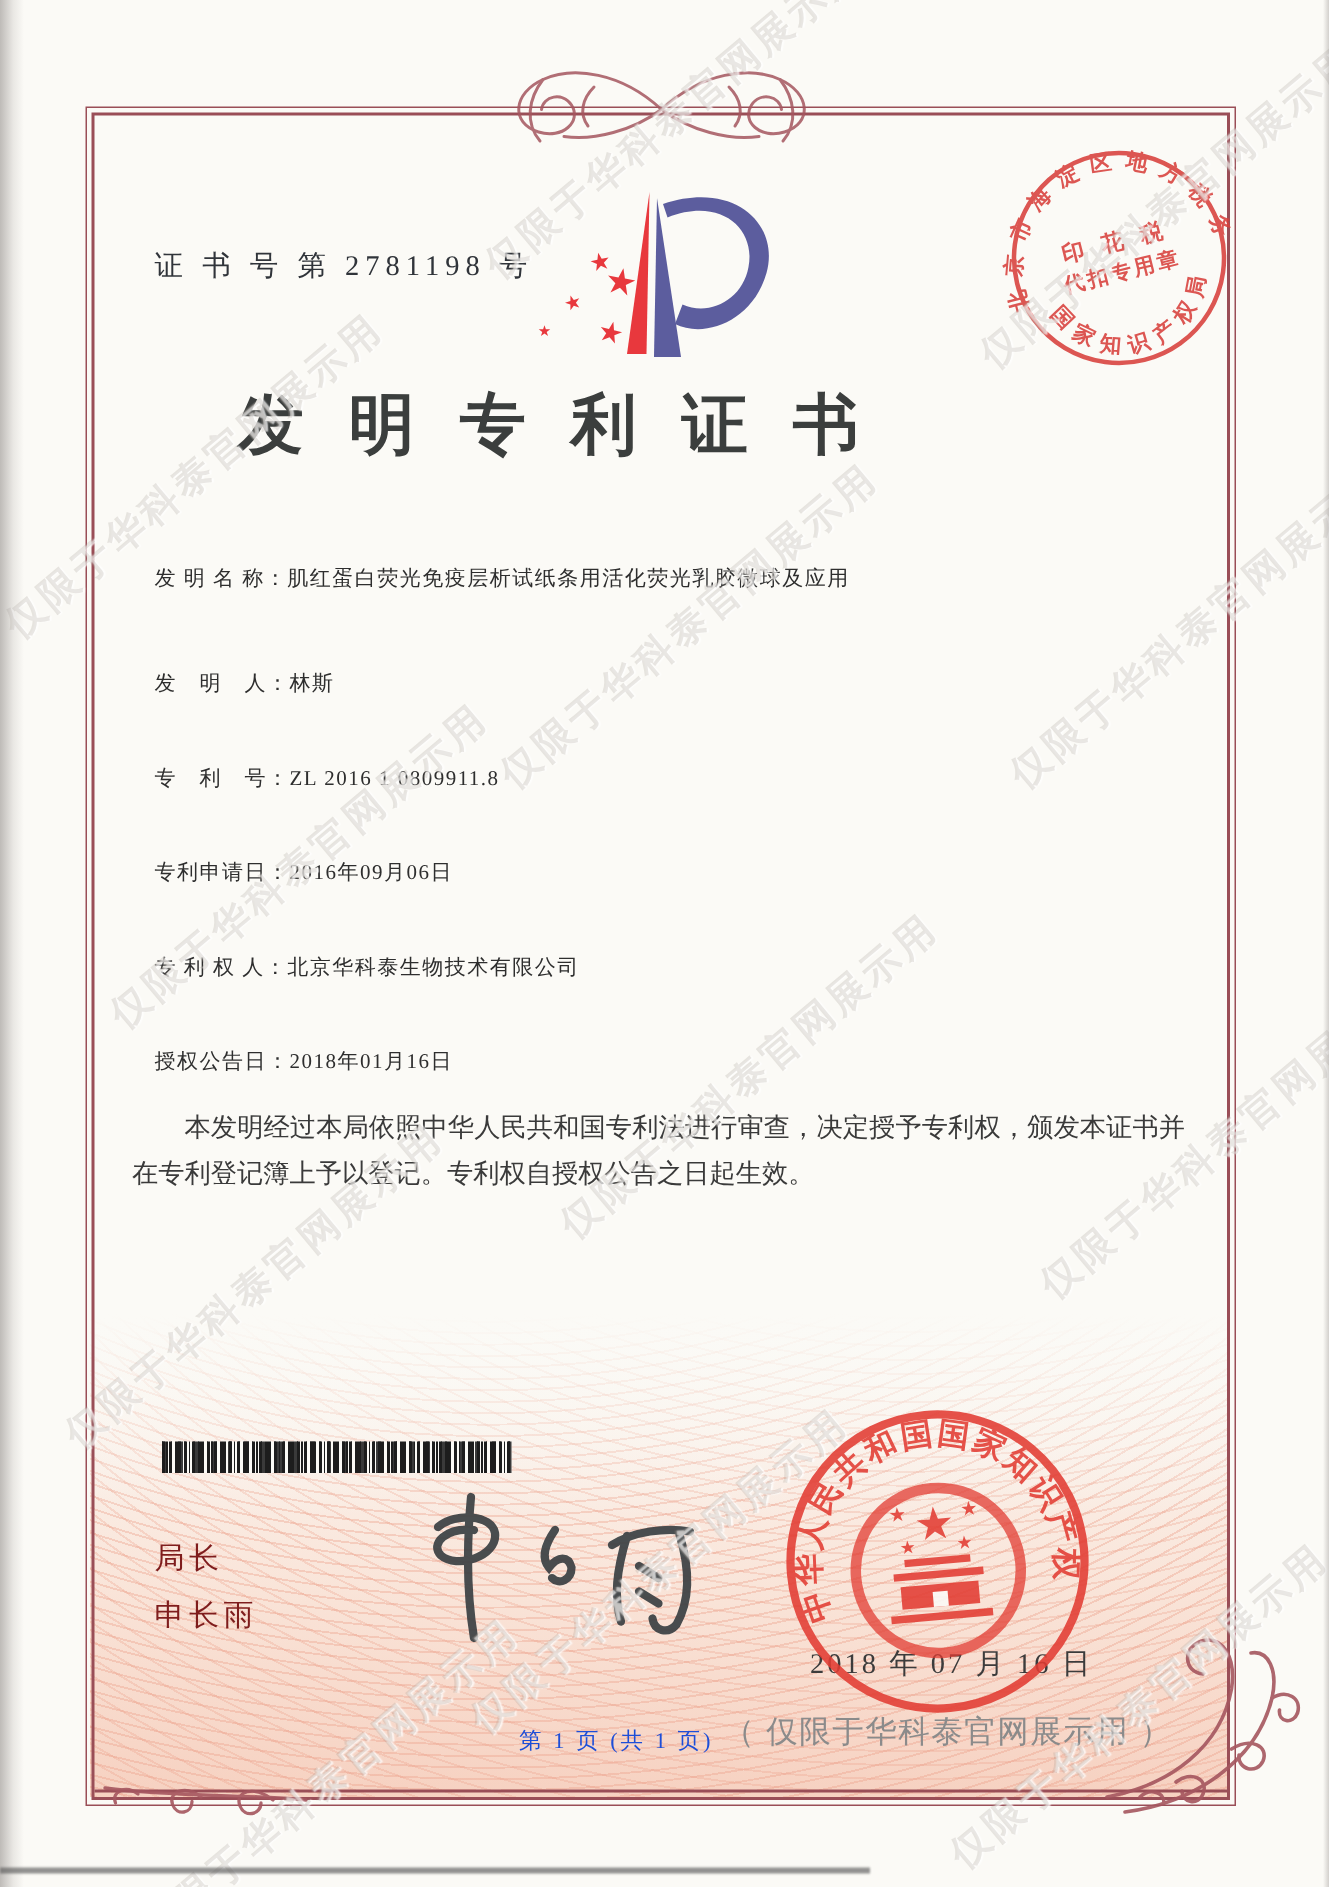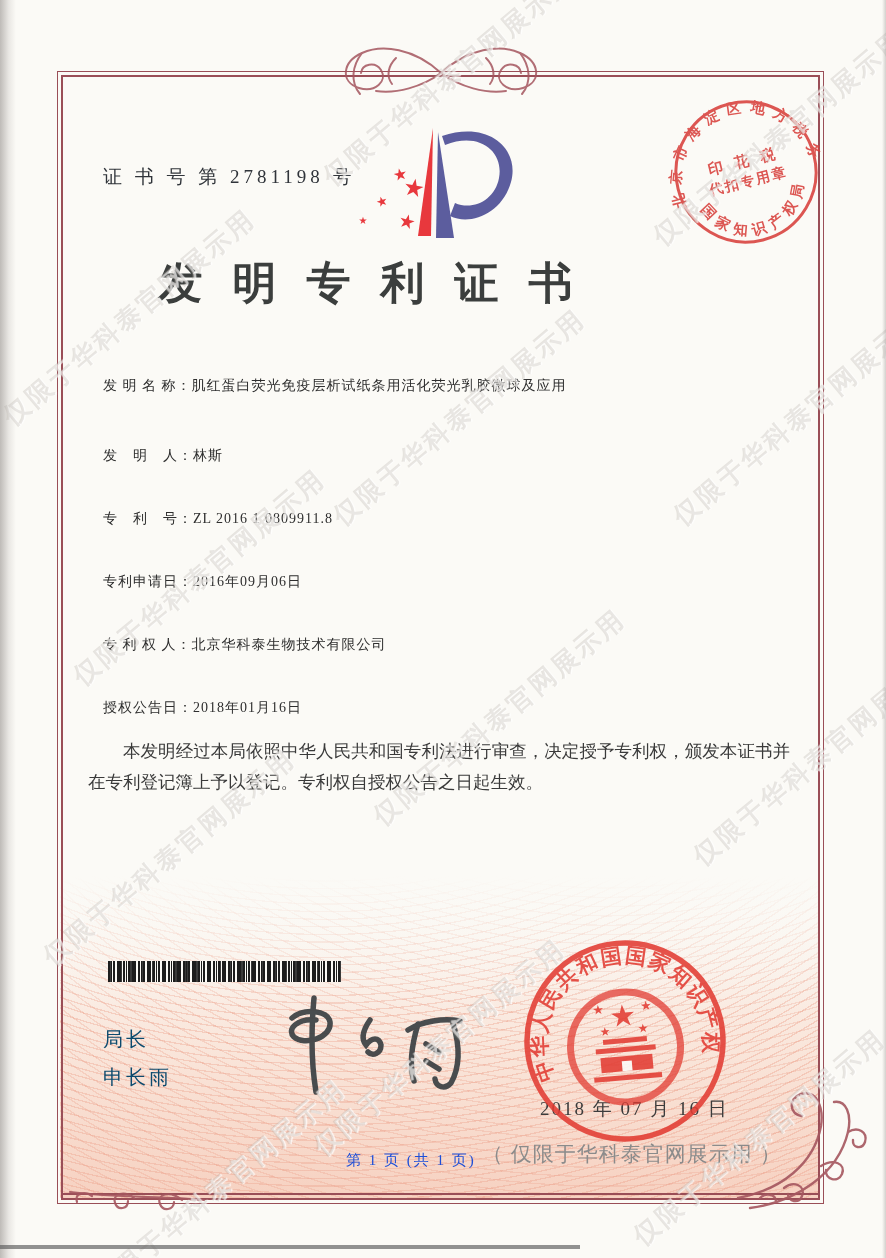--- a/index.html
+++ b/index.html
@@ -33,21 +33,21 @@
          color:#3b3e3d;letter-spacing:30px;text-indent:30px;z-index:2;}
   .field{left:103px;font-size:14px;color:#2e2e2e;letter-spacing:1px;z-index:2;white-space:nowrap;}
   .f1{top:377px;} .f2{top:447px;} .f3{top:510px;} .f4{top:573px;} .f5{top:636px;} .f6{top:699px;}
   .body-text{left:88px;top:736px;width:702px;font-size:17.5px;line-height:31px;color:#3a3a3a;z-index:2;}
   .body-text p{margin:0;text-indent:2em;text-align:justify;}
   .barcode{left:108px;top:961px;width:233px;height:21px;z-index:2;background-color:#fbfaf6;
     background-image:
       repeating-linear-gradient(90deg,#1d1d1d 0 2px,transparent 2px 5px),
       repeating-linear-gradient(90deg,#1d1d1d 0 1px,transparent 1px 3px),
       repeating-linear-gradient(90deg,#3a3a3a 0 3px,transparent 3px 11px);}
-  .director{left:103px;top:1020px;font-size:20px;color:#0c4a6e;line-height:38px;z-index:3;
+  .director{left:103px;top:1020px;font-size:20px;color:#7f1d1d;line-height:38px;z-index:3;
             font-family:"Liberation Sans","DejaVu Sans",sans-serif;letter-spacing:3px;}
   .signature{left:252px;top:986px;z-index:3;}
   .seal{left:518px;top:934px;z-index:4;transform:rotate(-5deg);}
   .seal-date{left:540px;top:1096px;font-size:19px;letter-spacing:2px;color:#3c3c3c;z-index:3;}
   .footer-page{left:346px;top:1151px;font-size:15px;color:#1d4ed8;letter-spacing:2px;z-index:3;}
   .footer-note{left:482px;top:1140px;font-size:21px;color:#8b8b8b;letter-spacing:1px;z-index:3;
                font-family:Liberation Sans, sans-serif;}
   
   .wm{position:absolute;white-space:nowrap;transform:rotate(-40deg);z-index:6;pointer-events:none;
       font-family:"Liberation Sans","DejaVu Sans",sans-serif;font-weight:bold;font-size:26px;letter-spacing:3px;

